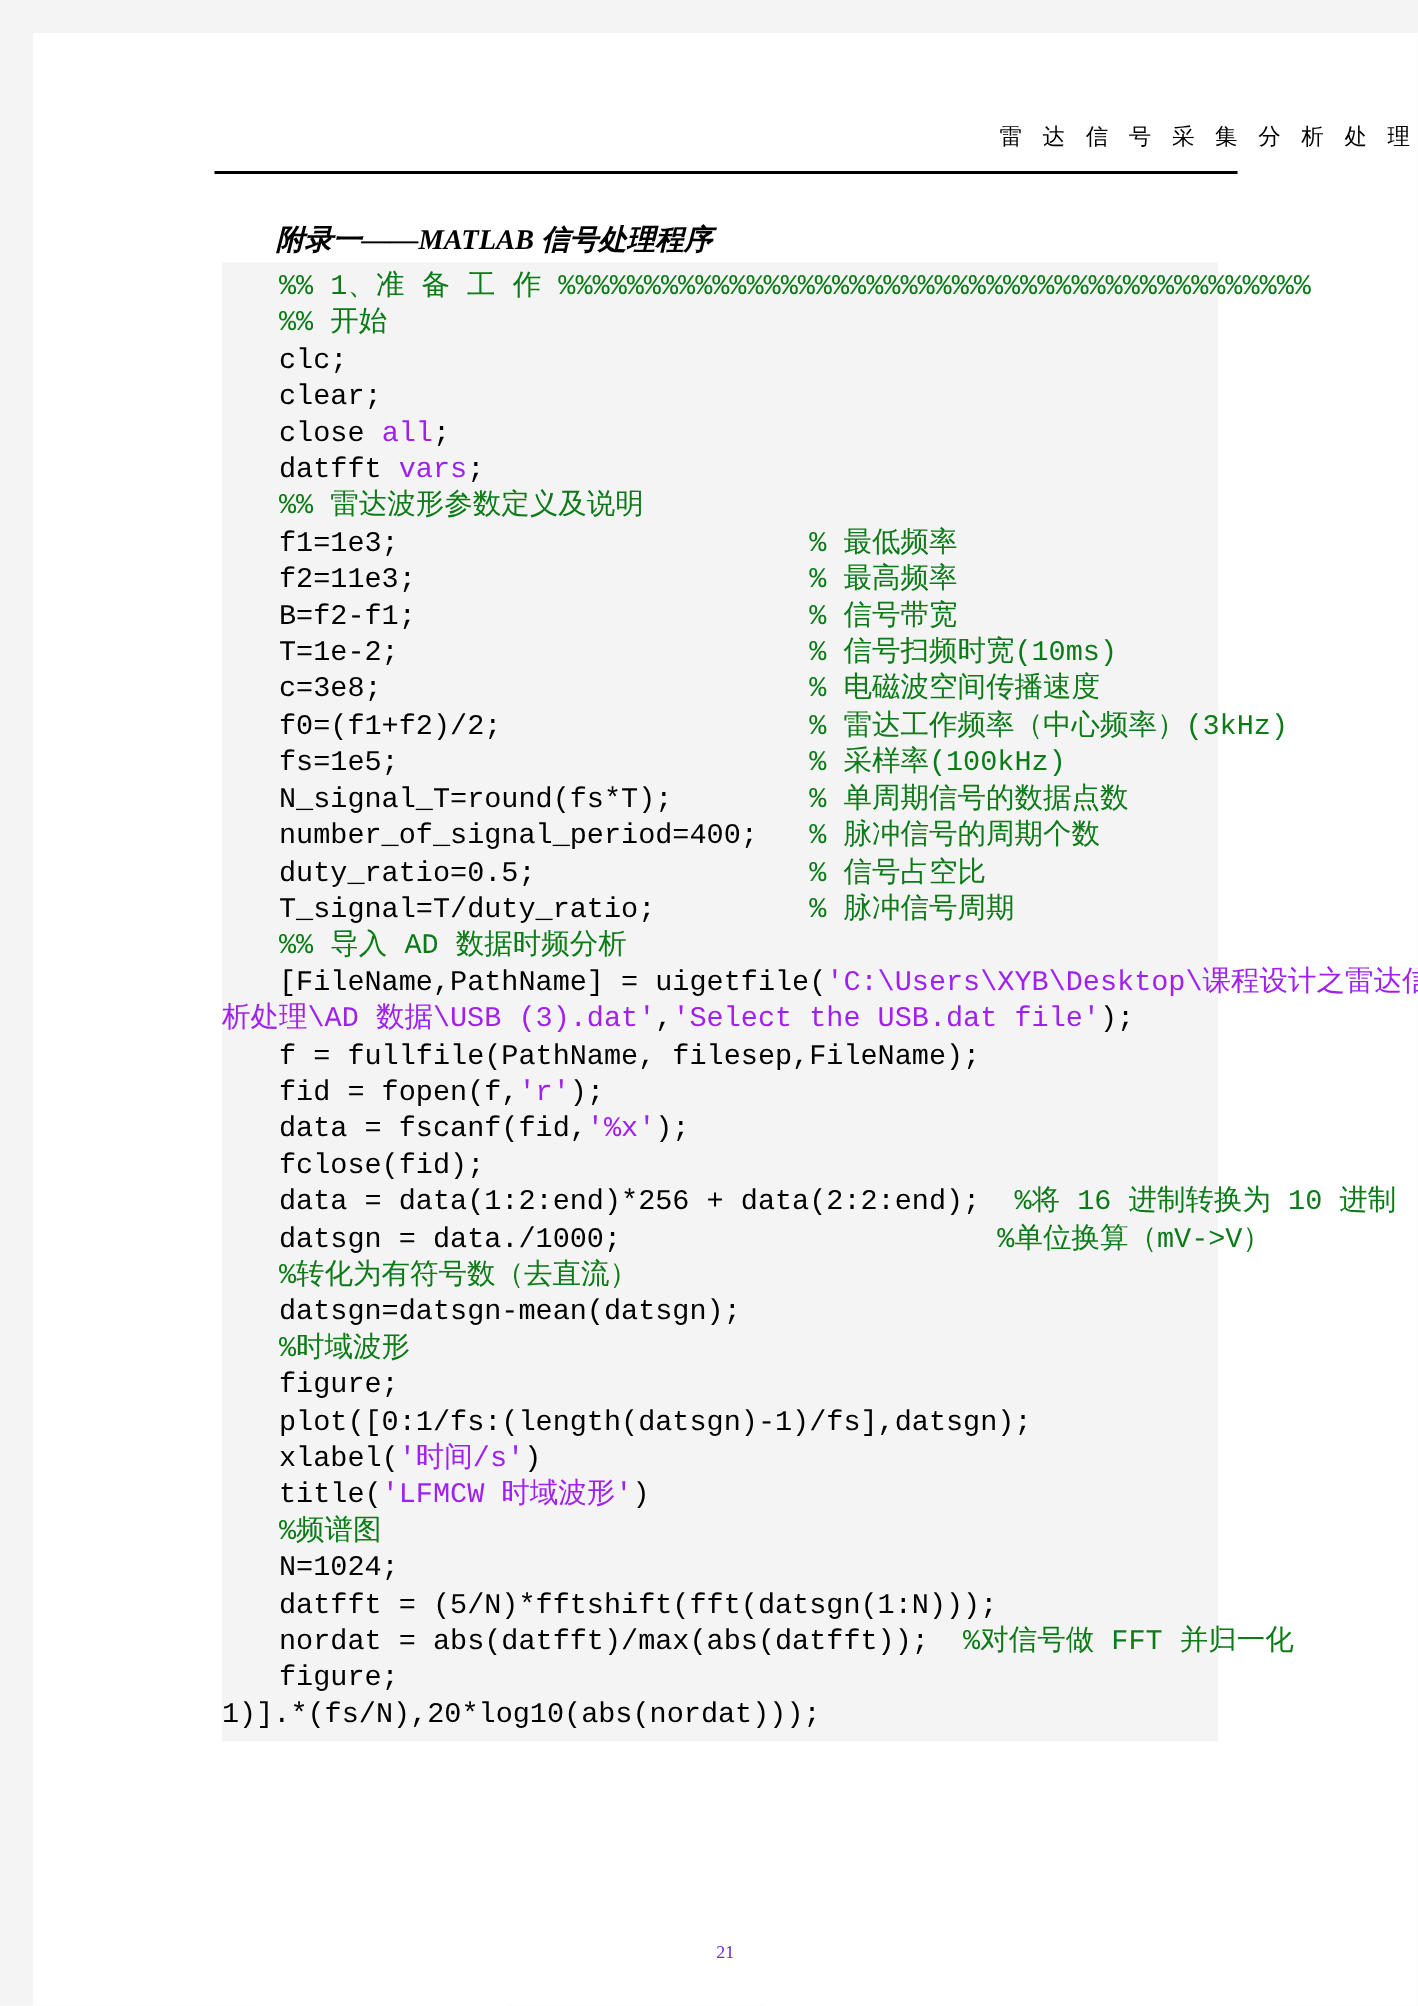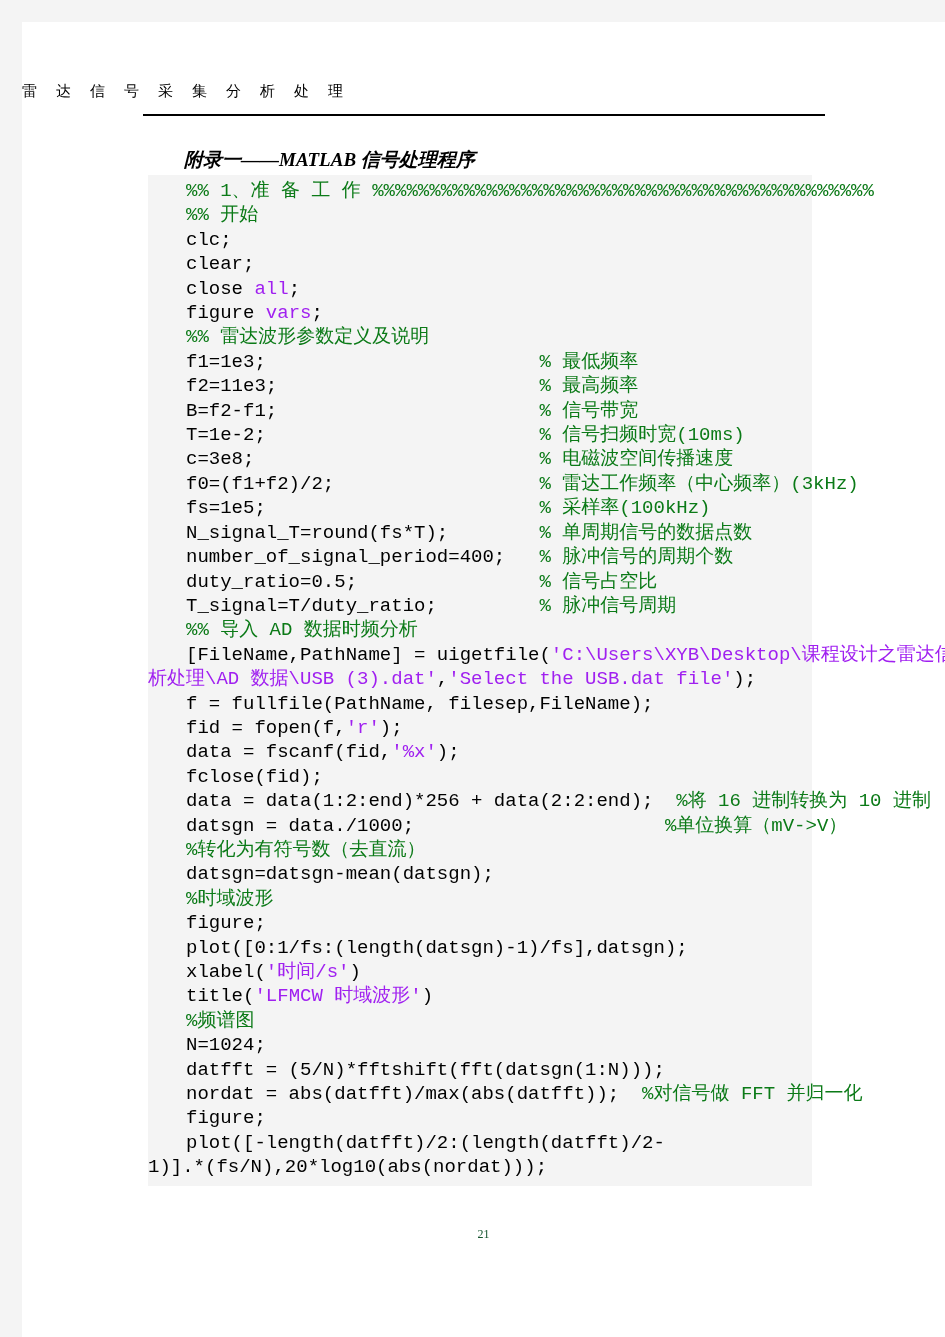--- a/index.html
+++ b/index.html
@@ -22,22 +22,22 @@
     background: #ffffff;
   }
   
   #header-area {
     position: absolute;
     left: 0;
     top: 0;
     width: 923px;
   }
   #running-header {
-    text-align: left;
-    font-family: Liberation Mono, monospace;
+    text-align: right;
+    font-family: Liberation Serif, serif;
     font-size: 15px;
     letter-spacing: 5px;
     color: #000;
     padding-top: 60px;
     white-space: pre;
   }
   #header-rule {
     margin: 13px auto 0 auto;
     width: 682px;
     border-top: 2px solid #000;
@@ -81,47 +81,47 @@
   .st {           
     color: #a020f0;
   }
   .kw {           
     color: #a020f0;
   }
   
   #page-number {
     position: absolute;
     left: 0;
-    top: 1205px;
+    top: 1272px;
     width: 923px;
     text-align: center;
     font-family: "Liberation Serif", serif;
     font-size: 12px;
-    color: #14532d;
+    color: #6d28d9;
   }
 </style>
 </head>
 <body>
 
 <div id="page">
 
   <div id="header-area">
     <div id="running-header">雷 达 信 号 采 集 分 析 处 理</div>
     <div id="header-rule"></div>
   </div>
 
   <div id="section-title">附录一——MATLAB 信号处理程序</div>
 
   <div id="code-block">
       <div class="code-line"><span class="cm">%% 1、准 备 工 作 %%%%%%%%%%%%%%%%%%%%%%%%%%%%%%%%%%%%%%%%%%%%</span></div>
       <div class="code-line"><span class="cm">%% 开始</span></div>
       <div class="code-line"><span>clc;</span></div>
       <div class="code-line"><span>clear;</span></div>
       <div class="code-line"><span>close </span><span class="kw">all</span><span>;</span></div>
-      <div class="code-line"><span>figure </span><span class="kw">vars</span><span>;</span></div>
+      <div class="code-line"><span>datfft </span><span class="kw">vars</span><span>;</span></div>
       <div class="code-line"><span class="cm">%% 雷达波形参数定义及说明</span></div>
       <div class="code-line"><span>f1=1e3;                        </span><span class="cm">% 最低频率</span></div>
       <div class="code-line"><span>f2=11e3;                       </span><span class="cm">% 最高频率</span></div>
       <div class="code-line"><span>B=f2-f1;                       </span><span class="cm">% 信号带宽</span></div>
       <div class="code-line"><span>T=1e-2;                        </span><span class="cm">% 信号扫频时宽(10ms)</span></div>
       <div class="code-line"><span>c=3e8;                         </span><span class="cm">% 电磁波空间传播速度</span></div>
       <div class="code-line"><span>f0=(f1+f2)/2;                  </span><span class="cm">% 雷达工作频率（中心频率）(3kHz)</span></div>
       <div class="code-line"><span>fs=1e5;                        </span><span class="cm">% 采样率(100kHz)</span></div>
       <div class="code-line"><span>N_signal_T=round(fs*T);        </span><span class="cm">% 单周期信号的数据点数</span></div>
       <div class="code-line"><span>number_of_signal_period=400;   </span><span class="cm">% 脉冲信号的周期个数</span></div>
@@ -141,19 +141,18 @@
       <div class="code-line"><span class="cm">%时域波形</span></div>
       <div class="code-line"><span>figure;</span></div>
       <div class="code-line"><span>plot([0:1/fs:(length(datsgn)-1)/fs],datsgn);</span></div>
       <div class="code-line"><span>xlabel(</span><span class="st">'时间/s'</span><span>)</span></div>
       <div class="code-line"><span>title(</span><span class="st">'LFMCW 时域波形'</span><span>)</span></div>
       <div class="code-line"><span class="cm">%频谱图</span></div>
       <div class="code-line"><span>N=1024;</span></div>
       <div class="code-line"><span>datfft = (5/N)*fftshift(fft(datsgn(1:N)));</span></div>
       <div class="code-line"><span>nordat = abs(datfft)/max(abs(datfft));  </span><span class="cm">%对信号做 FFT 并归一化</span></div>
       <div class="code-line"><span>figure;</span></div>
-      <div class="code-line"><span>plot([-length(datfft)/2:(length(datfft)/2-</span></div>
       <div class="code-line wrap"><span>1)].*(fs/N),20*log10(abs(nordat)));</span></div>
     </div>
 
   <div id="page-number">21</div>
 
 </div>
 
 </body></html>

